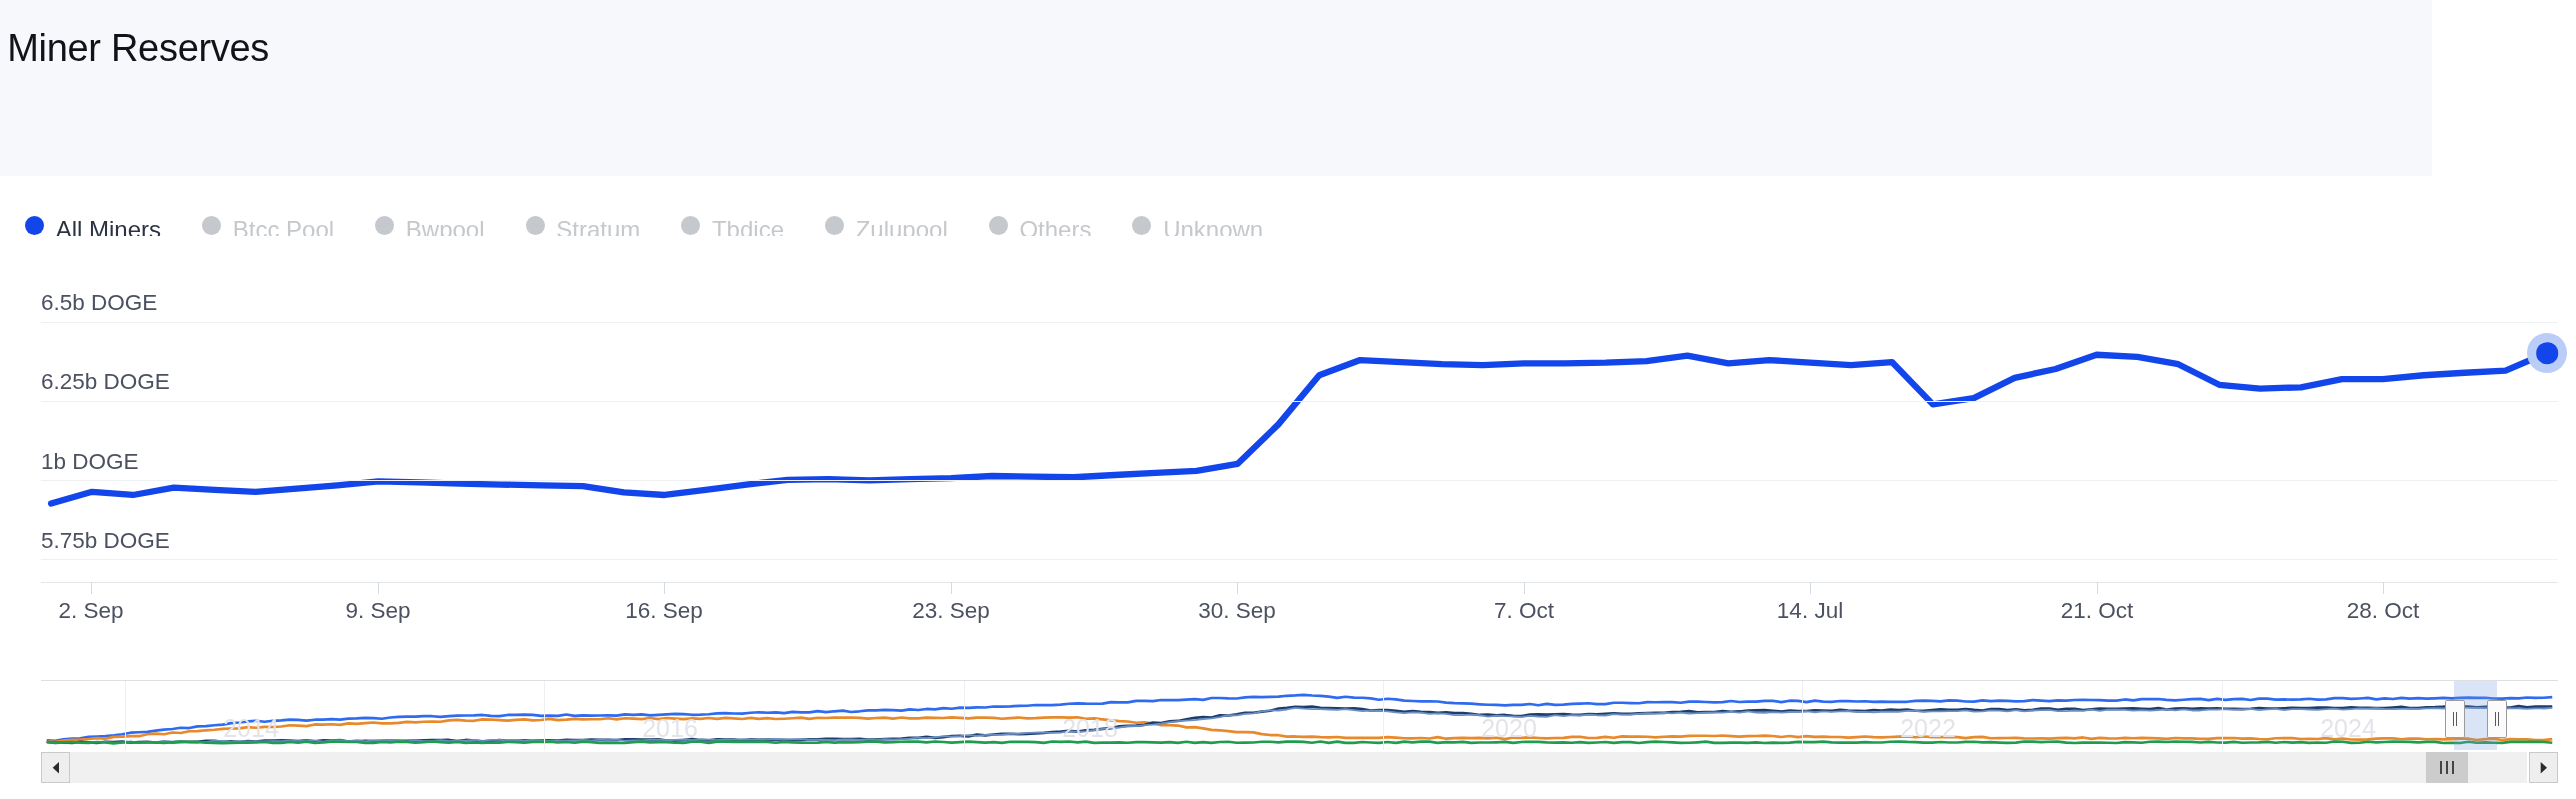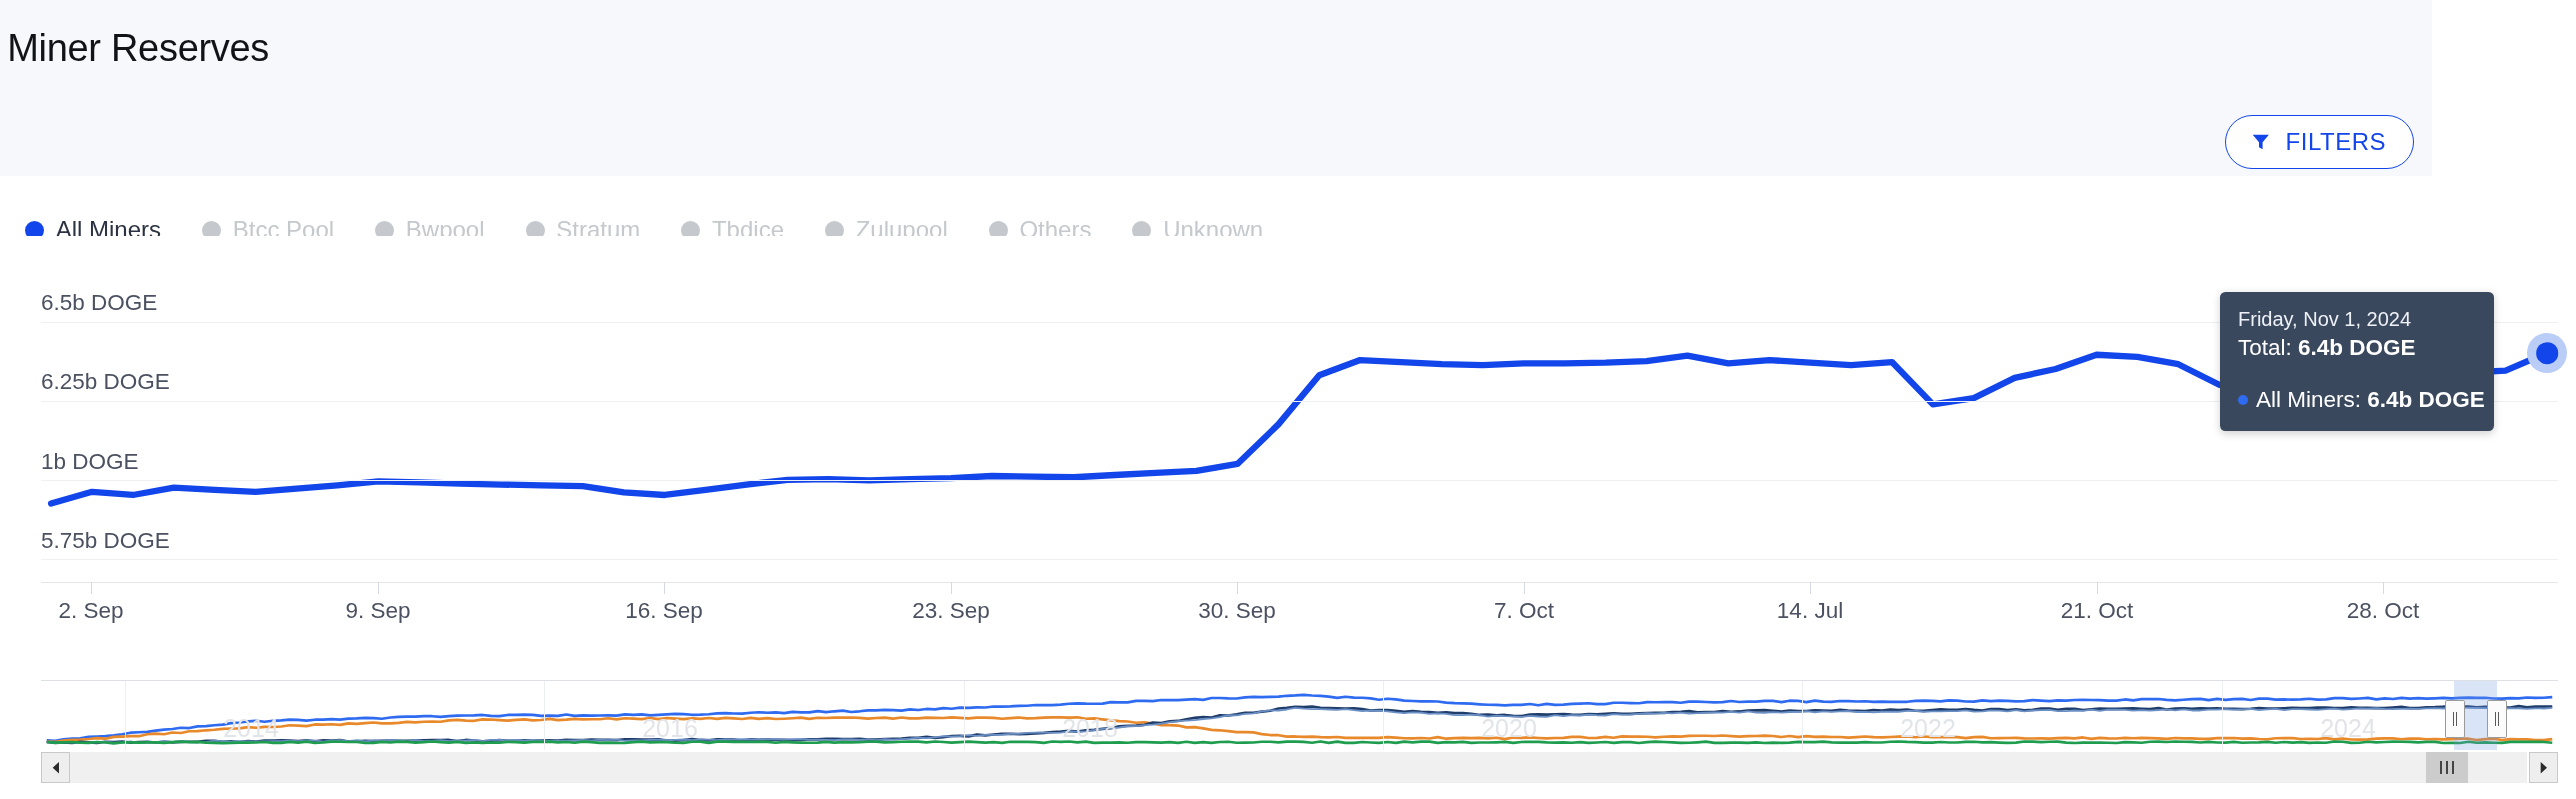--- a/index.html
+++ b/index.html
@@ -35,21 +35,21 @@
   }
   .funnel { width: 21.6px; height: 21.6px; display: block; }
 
   
   .legend {
     position: absolute; left: 25px; top: 184px;
     display: flex; align-items: center; gap: 0px;
     height: 47px;
   }
   .legend-item {
-    display: flex; align-items: center; gap: 11.7px;
+    display: flex; gap: 11.7px;
     margin-right: 41px; cursor: pointer; white-space: nowrap; margin-top: 45px;
   }
   .legend-dot { width: 19px; height: 19px; border-radius: 50%; background: #c5c8cc; flex: none; }
   .legend-lbl { font-size: 24px; color: #c5c8cc; }
   .legend-item.active .legend-dot { background: #1245ea; }
   .legend-item.active .legend-lbl { color: #2b3242; }
 
   
   .plot-wrap { position: absolute; left: 0; top: 236px; width: 2576px; height: 412px; background: #fff; }
 
@@ -146,26 +146,20 @@
   .sb-thumb i { width: 1.8px; height: 13.5px; background: #444; display: block; }
 </style>
 </head>
 <body>
 
 <div id="app">
 
   <div class="topband">
     <div class="page-title">Miner Reserves</div>
 
-    <div class="filters-btn">
-      <svg class="funnel" viewBox="0 0 24 24">
-        <path d="M3 4.2 h18 L14 12.4 V20.4 L10 18 V12.4 Z" fill="#1245ea"></path>
-      </svg>
-      <span class="lbl">FILTERS</span>
-    </div>
   </div>
 
   <div class="legend" id="legend-root">
       <div class="legend-item active">
         <span class="legend-dot" style="background: rgb(18, 69, 234);"></span>
         <span class="legend-lbl">All Miners</span>
       </div>
       <div class="legend-item">
         <span class="legend-dot" style="background: rgb(197, 200, 204);"></span>
         <span class="legend-lbl">Btcc Pool</span>
@@ -227,30 +221,20 @@
       <div class="x-tick" style="left: 1524px; top: 346px;"></div>
       <div class="x-label" style="left: 1524px; top: 362px;">7. Oct</div>
       <div class="x-tick" style="left: 1810px; top: 346px;"></div>
       <div class="x-label" style="left: 1810px; top: 362px;">14. Jul</div>
       <div class="x-tick" style="left: 2097px; top: 346px;"></div>
       <div class="x-label" style="left: 2097px; top: 362px;">21. Oct</div>
       <div class="x-tick" style="left: 2383px; top: 346px;"></div>
       <div class="x-label" style="left: 2383px; top: 362px;">28. Oct</div>
     </div>
 
-  <div class="tooltip">
-    <div class="tt-date">Friday, Nov 1, 2024</div>
-    <div class="tt-total">
-      <span>Total: </span><b>6.4b DOGE</b>
-    </div>
-    <div class="tt-row">
-      <span class="tt-dot"></span>
-      <span class="tt-series"><span>All Miners: </span><b>6.4b DOGE</b></span>
-    </div>
-  </div>
 
   <div class="navigator" id="nav-root">
     <div class="nav-top-line"></div>
     <svg class="nav-svg" width="2517" height="69" id="nav-svg" viewBox="0 0 2796 77">
         <polyline points="0.0,66.2 9.4,66.7 18.7,65.0 28.1,64.4 37.4,63.9 46.8,62.2 56.1,61.9 65.5,61.5 74.8,60.7 84.2,59.4 93.5,57.7 102.9,57.2 112.2,56.7 121.6,55.3 130.9,54.2 140.3,53.6 149.6,52.2 159.0,52.5 168.3,50.6 177.7,50.3 187.0,49.4 196.4,48.7 205.7,47.0 215.1,46.3 224.4,45.1 233.8,44.4 243.1,45.5 252.5,44.4 261.8,44.0 271.2,43.2 280.5,43.4 289.9,44.3 299.2,43.2 308.6,43.2 317.9,42.6 327.3,43.1 336.6,42.0 346.0,41.8 355.3,41.1 364.7,41.4 374.0,42.1 383.4,40.7 392.7,40.0 402.1,39.7 411.5,39.7 420.8,39.2 430.2,39.3 439.5,40.0 448.9,39.1 458.2,38.7 467.6,38.5 476.9,38.4 486.3,37.9 495.6,38.9 505.0,39.2 514.3,37.9 523.7,37.9 533.0,37.6 542.4,37.8 551.7,39.0 561.1,38.7 570.4,39.0 579.8,37.4 589.1,38.9 598.5,38.4 607.8,38.7 617.2,38.5 626.5,38.4 635.9,38.6 645.2,37.2 654.6,37.9 663.9,37.3 673.3,38.3 682.6,37.8 692.0,37.3 701.3,36.7 710.7,36.9 720.0,37.7 729.4,37.6 738.7,37.1 748.1,36.2 757.4,35.8 766.8,36.3 776.1,36.5 785.5,35.4 794.8,34.9 804.2,35.4 813.6,35.1 822.9,35.9 832.3,34.4 841.6,35.0 851.0,35.0 860.3,33.7 869.7,34.8 879.0,33.8 888.4,33.1 897.7,34.6 907.1,33.8 916.4,32.7 925.8,32.8 935.1,32.3 944.5,32.5 953.8,33.0 963.2,31.6 972.5,32.4 981.9,31.2 991.2,31.6 1000.6,30.2 1009.9,31.0 1019.3,29.8 1028.6,30.0 1038.0,29.5 1047.3,29.6 1056.7,28.5 1066.0,28.6 1075.4,28.4 1084.7,27.7 1094.1,27.6 1103.4,26.8 1112.8,27.0 1122.1,27.0 1131.5,26.3 1140.8,25.4 1150.2,24.9 1159.5,25.3 1168.9,25.4 1178.2,25.2 1187.6,23.6 1196.9,23.8 1206.3,23.9 1215.7,22.2 1225.0,22.2 1234.4,22.4 1243.7,21.2 1253.1,21.4 1262.4,21.4 1271.8,20.8 1281.1,20.2 1290.5,21.0 1299.8,19.0 1309.2,19.0 1318.5,19.4 1327.9,19.5 1337.2,18.2 1346.6,17.8 1355.9,17.9 1365.3,17.8 1374.6,17.5 1384.0,16.5 1393.3,16.1 1402.7,15.4 1412.0,16.2 1421.4,16.7 1430.7,17.4 1440.1,18.8 1449.4,17.6 1458.8,18.5 1468.1,18.7 1477.5,19.4 1486.8,20.9 1496.2,19.8 1505.5,20.5 1514.9,21.9 1524.2,22.3 1533.6,22.8 1542.9,22.7 1552.3,22.9 1561.6,24.1 1571.0,24.7 1580.3,25.0 1589.7,25.3 1599.1,26.0 1608.4,26.5 1617.8,26.6 1627.1,27.3 1636.5,26.6 1645.8,26.6 1655.2,25.7 1664.5,27.1 1673.9,25.5 1683.2,26.7 1692.6,26.4 1701.9,25.6 1711.3,25.3 1720.6,24.8 1730.0,25.9 1739.3,25.8 1748.7,24.3 1758.0,24.3 1767.4,24.6 1776.7,24.8 1786.1,23.5 1795.4,23.7 1804.8,23.6 1814.1,23.5 1823.5,24.3 1832.8,23.1 1842.2,23.1 1851.5,23.4 1860.9,23.9 1870.2,23.6 1879.6,22.3 1888.9,23.4 1898.3,23.1 1907.6,23.0 1917.0,22.1 1926.3,22.2 1935.7,23.5 1945.0,22.0 1954.4,22.2 1963.7,23.5 1973.1,21.9 1982.4,23.0 1991.8,23.2 2001.2,22.3 2010.5,22.5 2019.9,22.9 2029.2,22.6 2038.6,23.3 2047.9,23.1 2057.3,23.3 2066.6,23.2 2076.0,23.2 2085.3,22.1 2094.7,21.9 2104.0,22.2 2113.4,22.8 2122.7,21.6 2132.1,21.9 2141.4,22.9 2150.8,23.0 2160.1,21.7 2169.5,22.5 2178.8,21.9 2188.2,22.2 2197.5,22.7 2206.9,22.5 2216.2,21.3 2225.6,21.9 2234.9,22.4 2244.3,21.6 2253.6,21.8 2263.0,21.2 2272.3,21.0 2281.7,21.2 2291.0,21.4 2300.4,22.0 2309.7,21.9 2319.1,20.6 2328.4,21.6 2337.8,20.3 2347.1,20.3 2356.5,20.1 2365.8,21.0 2375.2,21.7 2384.5,20.9 2393.9,20.2 2403.3,19.9 2412.6,21.4 2422.0,20.0 2431.3,21.0 2440.7,20.3 2450.0,19.9 2459.4,21.2 2468.7,19.7 2478.1,19.6 2487.4,20.7 2496.8,20.6 2506.1,20.8 2515.5,20.5 2524.8,19.8 2534.2,20.7 2543.5,20.5 2552.9,19.2 2562.2,19.2 2571.6,19.9 2580.9,19.5 2590.3,18.9 2599.6,20.5 2609.0,19.4 2618.3,20.1 2627.7,18.8 2637.0,19.6 2646.4,19.2 2655.7,19.7 2665.1,19.3 2674.4,18.8 2683.8,19.4 2693.1,18.8 2702.5,18.5 2711.8,18.8 2721.2,18.7 2730.5,19.5 2739.9,19.7 2749.2,19.1 2758.6,19.4 2767.9,18.4 2777.3,18.8 2786.6,18.7 2796.0,17.9" fill="none" stroke="#2f6bf0" stroke-width="3" stroke-linejoin="round"></polyline>
         <polyline points="0.0,67.5 9.4,68.0 18.7,66.6 28.1,65.7 37.4,65.4 46.8,64.7 56.1,63.7 65.5,64.4 74.8,62.3 84.2,62.0 93.5,61.5 102.9,61.6 112.2,59.4 121.6,58.8 130.9,59.4 140.3,57.5 149.6,58.0 159.0,56.1 168.3,56.0 177.7,55.0 187.0,54.4 196.4,53.5 205.7,53.0 215.1,52.9 224.4,51.5 233.8,52.2 243.1,51.1 252.5,51.3 261.8,50.8 271.2,49.4 280.5,49.7 289.9,50.4 299.2,48.5 308.6,48.7 317.9,48.3 327.3,49.0 336.6,47.3 346.0,47.9 355.3,47.1 364.7,46.3 374.0,47.3 383.4,47.2 392.7,46.8 402.1,45.6 411.5,46.1 420.8,45.5 430.2,45.3 439.5,45.5 448.9,43.9 458.2,43.3 467.6,44.2 476.9,44.4 486.3,42.8 495.6,43.0 505.0,43.6 514.3,44.2 523.7,43.3 533.0,42.8 542.4,44.0 551.7,43.5 561.1,42.3 570.4,43.6 579.8,43.1 589.1,42.2 598.5,42.8 607.8,42.7 617.2,42.7 626.5,41.6 635.9,42.8 645.2,41.6 654.6,41.9 663.9,42.6 673.3,41.3 682.6,42.6 692.0,41.3 701.3,41.9 710.7,42.6 720.0,41.7 729.4,42.2 738.7,41.3 748.1,42.2 757.4,41.1 766.8,41.7 776.1,42.4 785.5,41.2 794.8,42.3 804.2,41.4 813.6,42.4 822.9,42.1 832.3,41.6 841.6,40.9 851.0,42.3 860.3,41.0 869.7,41.3 879.0,40.8 888.4,40.8 897.7,40.7 907.1,41.1 916.4,42.0 925.8,41.3 935.1,40.8 944.5,42.0 953.8,40.7 963.2,41.7 972.5,41.7 981.9,40.8 991.2,41.1 1000.6,41.3 1009.9,40.5 1019.3,41.1 1028.6,41.8 1038.0,40.9 1047.3,40.9 1056.7,41.1 1066.0,42.1 1075.4,41.4 1084.7,40.7 1094.1,41.8 1103.4,41.5 1112.8,40.8 1122.1,40.6 1131.5,40.5 1140.8,40.8 1150.2,40.5 1159.5,42.1 1168.9,41.8 1178.2,42.8 1187.6,44.0 1196.9,44.8 1206.3,45.2 1215.7,46.6 1225.0,46.0 1234.4,47.4 1243.7,49.4 1253.1,49.2 1262.4,49.7 1271.8,51.8 1281.1,51.4 1290.5,52.9 1299.8,54.5 1309.2,55.0 1318.5,55.9 1327.9,57.0 1337.2,57.0 1346.6,57.4 1355.9,59.3 1365.3,60.3 1374.6,60.5 1384.0,62.1 1393.3,61.9 1402.7,62.4 1412.0,62.1 1421.4,62.7 1430.7,62.9 1440.1,62.5 1449.4,63.4 1458.8,63.4 1468.1,63.5 1477.5,63.4 1486.8,63.5 1496.2,62.6 1505.5,63.1 1514.9,63.9 1524.2,64.1 1533.6,63.6 1542.9,64.2 1552.3,62.7 1561.6,64.4 1571.0,63.8 1580.3,63.5 1589.7,63.8 1599.1,63.5 1608.4,64.0 1617.8,63.3 1627.1,64.8 1636.5,63.1 1645.8,63.4 1655.2,63.0 1664.5,63.6 1673.9,64.0 1683.2,63.6 1692.6,63.4 1701.9,62.4 1711.3,62.4 1720.6,63.6 1730.0,63.5 1739.3,62.4 1748.7,63.3 1758.0,61.8 1767.4,62.0 1776.7,62.0 1786.1,62.2 1795.4,63.0 1804.8,62.2 1814.1,61.8 1823.5,62.0 1832.8,61.2 1842.2,61.1 1851.5,61.1 1860.9,61.4 1870.2,60.8 1879.6,61.5 1888.9,62.0 1898.3,61.5 1907.6,61.4 1917.0,60.9 1926.3,61.4 1935.7,62.5 1945.0,61.4 1954.4,62.7 1963.7,61.6 1973.1,62.3 1982.4,62.1 1991.8,62.5 2001.2,62.5 2010.5,63.1 2019.9,62.6 2029.2,61.9 2038.6,62.6 2047.9,62.9 2057.3,62.5 2066.6,62.0 2076.0,61.8 2085.3,62.8 2094.7,61.9 2104.0,62.7 2113.4,62.6 2122.7,62.4 2132.1,62.7 2141.4,63.8 2150.8,62.6 2160.1,62.4 2169.5,63.9 2178.8,63.7 2188.2,63.6 2197.5,63.5 2206.9,64.1 2216.2,64.2 2225.6,64.0 2234.9,64.3 2244.3,63.8 2253.6,63.4 2263.0,64.0 2272.3,63.0 2281.7,64.6 2291.0,63.4 2300.4,64.0 2309.7,64.2 2319.1,63.4 2328.4,63.9 2337.8,63.5 2347.1,63.8 2356.5,64.1 2365.8,64.5 2375.2,63.6 2384.5,64.0 2393.9,64.1 2403.3,64.5 2412.6,64.6 2422.0,63.8 2431.3,63.8 2440.7,63.6 2450.0,64.4 2459.4,64.0 2468.7,64.7 2478.1,65.0 2487.4,63.9 2496.8,63.8 2506.1,63.7 2515.5,64.7 2524.8,64.5 2534.2,64.7 2543.5,63.8 2552.9,65.2 2562.2,64.4 2571.6,65.3 2580.9,65.5 2590.3,65.2 2599.6,64.4 2609.0,64.0 2618.3,64.1 2627.7,65.0 2637.0,64.4 2646.4,64.2 2655.7,65.0 2665.1,64.8 2674.4,65.2 2683.8,64.8 2693.1,64.4 2702.5,64.4 2711.8,65.8 2721.2,64.8 2730.5,64.3 2739.9,65.8 2749.2,64.8 2758.6,65.1 2767.9,65.2 2777.3,66.0 2786.6,66.0 2796.0,64.8" fill="none" stroke="#e8892b" stroke-width="3" stroke-linejoin="round"></polyline>
         <polyline points="0.0,68.1 9.4,69.1 18.7,68.5 28.1,69.2 37.4,67.9 46.8,68.5 56.1,69.1 65.5,67.8 74.8,68.2 84.2,67.5 93.5,68.7 102.9,68.1 112.2,68.0 121.6,68.6 130.9,67.8 140.3,68.5 149.6,67.9 159.0,67.8 168.3,67.9 177.7,66.8 187.0,66.9 196.4,67.9 205.7,67.3 215.1,68.1 224.4,67.0 233.8,67.7 243.1,66.4 252.5,66.5 261.8,66.3 271.2,66.4 280.5,67.0 289.9,66.1 299.2,67.3 308.6,66.2 317.9,66.4 327.3,66.0 336.6,67.5 346.0,67.4 355.3,66.9 364.7,67.1 374.0,66.9 383.4,66.6 392.7,66.8 402.1,66.9 411.5,66.5 420.8,66.2 430.2,66.0 439.5,65.9 448.9,65.8 458.2,67.0 467.6,65.8 476.9,66.4 486.3,67.2 495.6,66.7 505.0,66.0 514.3,66.7 523.7,66.9 533.0,66.1 542.4,66.7 551.7,66.3 561.1,66.1 570.4,66.6 579.8,65.7 589.1,65.9 598.5,65.9 607.8,65.5 617.2,65.8 626.5,65.6 635.9,65.9 645.2,65.2 654.6,65.1 663.9,65.4 673.3,65.4 682.6,65.1 692.0,66.6 701.3,66.6 710.7,65.9 720.0,64.9 729.4,65.8 738.7,66.2 748.1,65.2 757.4,65.1 766.8,65.5 776.1,66.5 785.5,65.2 794.8,65.8 804.2,65.3 813.6,65.7 822.9,65.7 832.3,66.2 841.6,65.8 851.0,65.0 860.3,65.2 869.7,64.6 879.0,64.5 888.4,64.9 897.7,64.9 907.1,64.5 916.4,65.5 925.8,65.5 935.1,64.8 944.5,64.6 953.8,64.3 963.2,63.4 972.5,63.5 981.9,62.2 991.2,63.4 1000.6,62.7 1009.9,61.4 1019.3,61.3 1028.6,61.8 1038.0,59.8 1047.3,60.7 1056.7,59.7 1066.0,59.0 1075.4,58.9 1084.7,59.3 1094.1,59.0 1103.4,58.5 1112.8,57.9 1122.1,56.9 1131.5,56.5 1140.8,55.6 1150.2,56.4 1159.5,55.1 1168.9,54.5 1178.2,53.4 1187.6,52.6 1196.9,50.7 1206.3,50.1 1215.7,49.8 1225.0,48.9 1234.4,46.5 1243.7,46.9 1253.1,45.0 1262.4,44.6 1271.8,42.7 1281.1,41.2 1290.5,40.3 1299.8,40.7 1309.2,38.4 1318.5,38.5 1327.9,37.3 1337.2,35.6 1346.6,35.4 1355.9,34.2 1365.3,33.2 1374.6,30.7 1384.0,29.9 1393.3,28.8 1402.7,29.1 1412.0,28.5 1421.4,29.9 1430.7,30.3 1440.1,30.6 1449.4,30.8 1458.8,30.6 1468.1,31.3 1477.5,32.9 1486.8,32.4 1496.2,32.4 1505.5,33.4 1514.9,34.5 1524.2,33.5 1533.6,34.4 1542.9,34.6 1552.3,35.6 1561.6,35.1 1571.0,35.7 1580.3,35.7 1589.7,36.7 1599.1,37.9 1608.4,37.4 1617.8,38.4 1627.1,37.9 1636.5,39.0 1645.8,39.2 1655.2,37.6 1664.5,37.3 1673.9,37.6 1683.2,37.3 1692.6,36.9 1701.9,37.5 1711.3,37.7 1720.6,36.9 1730.0,37.1 1739.3,36.6 1748.7,36.2 1758.0,36.6 1767.4,36.6 1776.7,36.2 1786.1,35.9 1795.4,35.5 1804.8,35.6 1814.1,34.7 1823.5,34.3 1832.8,33.6 1842.2,35.0 1851.5,34.7 1860.9,34.6 1870.2,33.5 1879.6,34.3 1888.9,34.0 1898.3,33.0 1907.6,32.7 1917.0,32.6 1926.3,33.2 1935.7,34.0 1945.0,33.1 1954.4,33.6 1963.7,33.5 1973.1,32.7 1982.4,32.9 1991.8,33.4 2001.2,32.1 2010.5,33.0 2019.9,33.3 2029.2,33.7 2038.6,32.4 2047.9,33.1 2057.3,31.9 2066.6,32.6 2076.0,31.9 2085.3,33.2 2094.7,33.3 2104.0,32.5 2113.4,31.6 2122.7,32.1 2132.1,32.2 2141.4,31.4 2150.8,32.3 2160.1,32.9 2169.5,31.4 2178.8,31.3 2188.2,32.5 2197.5,31.7 2206.9,32.7 2216.2,32.2 2225.6,30.9 2234.9,30.9 2244.3,32.2 2253.6,31.0 2263.0,31.0 2272.3,32.4 2281.7,31.5 2291.0,30.7 2300.4,31.1 2309.7,31.2 2319.1,30.9 2328.4,30.6 2337.8,31.0 2347.1,31.3 2356.5,30.2 2365.8,31.8 2375.2,30.9 2384.5,30.6 2393.9,31.2 2403.3,30.5 2412.6,30.9 2422.0,30.5 2431.3,31.0 2440.7,31.2 2450.0,31.4 2459.4,31.0 2468.7,30.1 2478.1,30.7 2487.4,30.8 2496.8,30.4 2506.1,29.9 2515.5,30.3 2524.8,30.3 2534.2,29.7 2543.5,29.7 2552.9,30.1 2562.2,30.2 2571.6,29.4 2580.9,30.0 2590.3,30.0 2599.6,30.2 2609.0,30.3 2618.3,29.6 2627.7,28.9 2637.0,30.3 2646.4,30.3 2655.7,29.4 2665.1,29.2 2674.4,28.7 2683.8,28.9 2693.1,28.6 2702.5,28.6 2711.8,29.3 2721.2,28.9 2730.5,28.7 2739.9,29.7 2749.2,29.7 2758.6,28.1 2767.9,29.3 2777.3,28.5 2786.6,28.6 2796.0,28.6" fill="none" stroke="#1f3d6b" stroke-width="3" stroke-linejoin="round"></polyline>
         <polyline points="0.0,68.1 9.4,68.9 18.7,68.4 28.1,68.6 37.4,69.1 46.8,68.7 56.1,68.5 65.5,68.0 74.8,68.7 84.2,68.7 93.5,67.4 102.9,69.0 112.2,68.8 121.6,68.2 130.9,67.2 140.3,68.0 149.6,67.4 159.0,68.5 168.3,68.4 177.7,68.2 187.0,66.6 196.4,67.2 205.7,67.6 215.1,67.0 224.4,67.3 233.8,67.5 243.1,67.5 252.5,67.1 261.8,67.0 271.2,66.5 280.5,67.2 289.9,66.2 299.2,66.6 308.6,67.6 317.9,66.3 327.3,66.1 336.6,67.0 346.0,66.1 355.3,67.3 364.7,66.4 374.0,66.6 383.4,65.9 392.7,66.4 402.1,67.5 411.5,65.9 420.8,67.2 430.2,66.7 439.5,66.1 448.9,67.2 458.2,66.5 467.6,66.5 476.9,65.7 486.3,67.1 495.6,65.8 505.0,65.6 514.3,66.4 523.7,65.6 533.0,66.5 542.4,66.2 551.7,66.0 561.1,66.7 570.4,66.5 579.8,66.7 589.1,66.3 598.5,65.7 607.8,66.6 617.2,65.4 626.5,66.0 635.9,65.5 645.2,66.8 654.6,66.4 663.9,66.2 673.3,65.7 682.6,65.4 692.0,66.1 701.3,65.6 710.7,65.3 720.0,65.9 729.4,65.5 738.7,65.4 748.1,66.0 757.4,65.0 766.8,65.4 776.1,65.0 785.5,65.3 794.8,65.5 804.2,65.2 813.6,65.0 822.9,65.4 832.3,65.0 841.6,64.9 851.0,65.5 860.3,65.5 869.7,65.7 879.0,66.0 888.4,65.1 897.7,65.2 907.1,65.7 916.4,65.1 925.8,65.9 935.1,65.0 944.5,65.5 953.8,64.9 963.2,64.3 972.5,63.3 981.9,63.7 991.2,62.8 1000.6,61.6 1009.9,62.0 1019.3,61.6 1028.6,60.5 1038.0,61.3 1047.3,60.1 1056.7,60.1 1066.0,60.0 1075.4,59.1 1084.7,59.1 1094.1,58.0 1103.4,57.7 1112.8,57.6 1122.1,57.9 1131.5,57.7 1140.8,56.0 1150.2,56.8 1159.5,56.3 1168.9,54.7 1178.2,53.5 1187.6,52.6 1196.9,51.9 1206.3,50.4 1215.7,50.3 1225.0,49.3 1234.4,48.7 1243.7,47.6 1253.1,45.8 1262.4,44.7 1271.8,44.3 1281.1,43.7 1290.5,42.4 1299.8,41.6 1309.2,40.3 1318.5,38.0 1327.9,38.3 1337.2,36.8 1346.6,36.2 1355.9,33.8 1365.3,32.8 1374.6,33.1 1384.0,31.8 1393.3,29.9 1402.7,30.9 1412.0,31.3 1421.4,31.5 1430.7,31.8 1440.1,32.3 1449.4,31.5 1458.8,32.6 1468.1,33.5 1477.5,33.0 1486.8,33.2 1496.2,33.8 1505.5,35.0 1514.9,35.9 1524.2,35.1 1533.6,35.3 1542.9,36.6 1552.3,36.2 1561.6,36.6 1571.0,38.1 1580.3,38.0 1589.7,37.6 1599.1,38.1 1608.4,39.8 1617.8,38.7 1627.1,39.3 1636.5,39.5 1645.8,40.0 1655.2,38.9 1664.5,39.6 1673.9,39.9 1683.2,38.0 1692.6,39.3 1701.9,38.0 1711.3,38.5 1720.6,37.5 1730.0,38.2 1739.3,38.5 1748.7,36.9 1758.0,37.5 1767.4,37.4 1776.7,36.7 1786.1,36.0 1795.4,36.3 1804.8,35.5 1814.1,36.1 1823.5,35.2 1832.8,36.4 1842.2,35.8 1851.5,35.3 1860.9,34.9 1870.2,35.2 1879.6,34.5 1888.9,35.3 1898.3,34.0 1907.6,35.3 1917.0,35.6 1926.3,34.7 1935.7,35.2 1945.0,34.6 1954.4,34.4 1963.7,33.6 1973.1,35.0 1982.4,33.9 1991.8,34.5 2001.2,34.0 2010.5,33.5 2019.9,34.6 2029.2,34.5 2038.6,34.9 2047.9,34.3 2057.3,34.1 2066.6,34.3 2076.0,33.3 2085.3,33.2 2094.7,34.3 2104.0,33.9 2113.4,34.0 2122.7,33.6 2132.1,33.6 2141.4,32.8 2150.8,34.1 2160.1,33.8 2169.5,32.9 2178.8,33.0 2188.2,33.9 2197.5,32.4 2206.9,34.0 2216.2,32.9 2225.6,32.5 2234.9,32.3 2244.3,33.7 2253.6,33.6 2263.0,32.9 2272.3,33.4 2281.7,32.0 2291.0,33.3 2300.4,31.9 2309.7,32.1 2319.1,32.3 2328.4,33.1 2337.8,32.6 2347.1,33.1 2356.5,32.4 2365.8,31.7 2375.2,32.7 2384.5,31.7 2393.9,32.9 2403.3,32.9 2412.6,31.9 2422.0,32.0 2431.3,31.4 2440.7,32.0 2450.0,31.6 2459.4,31.2 2468.7,32.5 2478.1,31.6 2487.4,31.2 2496.8,32.4 2506.1,31.5 2515.5,31.4 2524.8,31.8 2534.2,32.2 2543.5,31.4 2552.9,30.9 2562.2,32.0 2571.6,31.3 2580.9,30.5 2590.3,30.8 2599.6,30.4 2609.0,31.2 2618.3,31.4 2627.7,31.1 2637.0,30.9 2646.4,31.2 2655.7,30.5 2665.1,30.3 2674.4,30.7 2683.8,29.8 2693.1,29.7 2702.5,29.9 2711.8,29.9 2721.2,30.3 2730.5,30.4 2739.9,30.9 2749.2,30.4 2758.6,30.5 2767.9,31.0 2777.3,30.5 2786.6,30.7 2796.0,30.1" fill="none" stroke="#6a8fc4" stroke-width="2" stroke-linejoin="round"></polyline>
         <polyline points="0.0,68.1 9.4,68.8 18.7,68.5 28.1,68.1 37.4,68.8 46.8,69.1 56.1,68.1 65.5,68.6 74.8,69.6 84.2,68.6 93.5,68.4 102.9,68.8 112.2,68.4 121.6,68.4 130.9,69.0 140.3,68.3 149.6,67.7 159.0,68.3 168.3,67.9 177.7,68.8 187.0,69.1 196.4,69.3 205.7,69.0 215.1,68.8 224.4,68.8 233.8,68.6 243.1,68.1 252.5,69.1 261.8,69.0 271.2,68.0 280.5,68.8 289.9,67.7 299.2,69.2 308.6,68.6 317.9,67.6 327.3,67.8 336.6,68.1 346.0,68.1 355.3,69.2 364.7,69.1 374.0,68.0 383.4,68.5 392.7,67.6 402.1,67.9 411.5,68.7 420.8,68.3 430.2,67.5 439.5,68.2 448.9,68.7 458.2,67.9 467.6,69.0 476.9,68.6 486.3,69.0 495.6,68.6 505.0,68.9 514.3,68.0 523.7,68.2 533.0,68.8 542.4,67.9 551.7,67.9 561.1,67.7 570.4,68.5 579.8,68.1 589.1,68.9 598.5,67.6 607.8,68.2 617.2,69.1 626.5,68.7 635.9,69.2 645.2,69.1 654.6,68.3 663.9,67.7 673.3,68.5 682.6,68.2 692.0,68.2 701.3,68.9 710.7,69.0 720.0,67.8 729.4,67.8 738.7,69.0 748.1,67.7 757.4,67.7 766.8,68.0 776.1,67.9 785.5,68.1 794.8,67.9 804.2,68.0 813.6,68.9 822.9,68.0 832.3,68.5 841.6,68.7 851.0,68.9 860.3,68.7 869.7,68.0 879.0,68.7 888.4,68.3 897.7,68.5 907.1,68.3 916.4,67.8 925.8,67.6 935.1,68.4 944.5,68.3 953.8,67.8 963.2,67.7 972.5,67.7 981.9,68.5 991.2,67.5 1000.6,68.1 1009.9,68.7 1019.3,68.3 1028.6,67.7 1038.0,68.3 1047.3,68.7 1056.7,68.3 1066.0,69.1 1075.4,67.8 1084.7,67.9 1094.1,68.0 1103.4,68.2 1112.8,69.1 1122.1,67.5 1131.5,67.9 1140.8,67.5 1150.2,68.5 1159.5,67.6 1168.9,69.0 1178.2,68.8 1187.6,68.8 1196.9,68.5 1206.3,68.9 1215.7,68.3 1225.0,68.2 1234.4,68.5 1243.7,68.7 1253.1,68.2 1262.4,69.1 1271.8,67.8 1281.1,69.0 1290.5,68.2 1299.8,69.1 1309.2,68.1 1318.5,67.8 1327.9,68.9 1337.2,68.7 1346.6,68.6 1355.9,67.8 1365.3,67.8 1374.6,68.4 1384.0,67.7 1393.3,67.7 1402.7,68.0 1412.0,68.9 1421.4,67.5 1430.7,69.0 1440.1,67.7 1449.4,69.0 1458.8,69.1 1468.1,68.1 1477.5,68.6 1486.8,69.1 1496.2,68.1 1505.5,69.1 1514.9,67.6 1524.2,68.5 1533.6,67.6 1542.9,67.7 1552.3,69.1 1561.6,68.3 1571.0,68.5 1580.3,67.9 1589.7,69.1 1599.1,68.6 1608.4,68.6 1617.8,68.4 1627.1,68.0 1636.5,69.1 1645.8,68.1 1655.2,67.8 1664.5,67.9 1673.9,68.5 1683.2,68.7 1692.6,68.4 1701.9,68.9 1711.3,68.2 1720.6,69.0 1730.0,68.6 1739.3,68.1 1748.7,69.0 1758.0,68.2 1767.4,68.2 1776.7,69.2 1786.1,68.3 1795.4,67.7 1804.8,68.1 1814.1,68.5 1823.5,69.0 1832.8,68.9 1842.2,68.4 1851.5,67.7 1860.9,69.1 1870.2,69.1 1879.6,68.7 1888.9,68.8 1898.3,69.0 1907.6,68.5 1917.0,69.2 1926.3,68.7 1935.7,69.0 1945.0,68.7 1954.4,67.9 1963.7,68.2 1973.1,68.3 1982.4,67.7 1991.8,68.5 2001.2,68.7 2010.5,68.7 2019.9,68.8 2029.2,68.3 2038.6,68.6 2047.9,68.6 2057.3,67.8 2066.6,67.5 2076.0,68.0 2085.3,68.2 2094.7,68.7 2104.0,68.7 2113.4,68.1 2122.7,68.6 2132.1,68.6 2141.4,67.9 2150.8,67.8 2160.1,68.4 2169.5,68.3 2178.8,68.7 2188.2,69.1 2197.5,68.8 2206.9,67.5 2216.2,67.7 2225.6,68.2 2234.9,67.8 2244.3,67.7 2253.6,68.7 2263.0,69.2 2272.3,68.8 2281.7,68.7 2291.0,68.6 2300.4,68.9 2309.7,69.2 2319.1,68.3 2328.4,68.4 2337.8,68.9 2347.1,67.8 2356.5,67.6 2365.8,68.1 2375.2,67.5 2384.5,67.8 2393.9,67.9 2403.3,68.6 2412.6,67.9 2422.0,68.6 2431.3,68.7 2440.7,68.0 2450.0,68.9 2459.4,68.6 2468.7,68.4 2478.1,67.9 2487.4,68.9 2496.8,68.1 2506.1,68.7 2515.5,68.2 2524.8,69.0 2534.2,68.6 2543.5,68.9 2552.9,67.5 2562.2,67.8 2571.6,69.1 2580.9,68.9 2590.3,67.8 2599.6,68.4 2609.0,68.1 2618.3,67.7 2627.7,67.8 2637.0,67.9 2646.4,68.4 2655.7,68.0 2665.1,67.9 2674.4,69.2 2683.8,69.1 2693.1,69.2 2702.5,67.8 2711.8,68.9 2721.2,68.4 2730.5,68.9 2739.9,69.0 2749.2,67.9 2758.6,68.0 2767.9,67.9 2777.3,67.8 2786.6,68.1 2796.0,68.9" fill="none" stroke="#1f9d4f" stroke-width="3" stroke-linejoin="round"></polyline>
       </svg>

